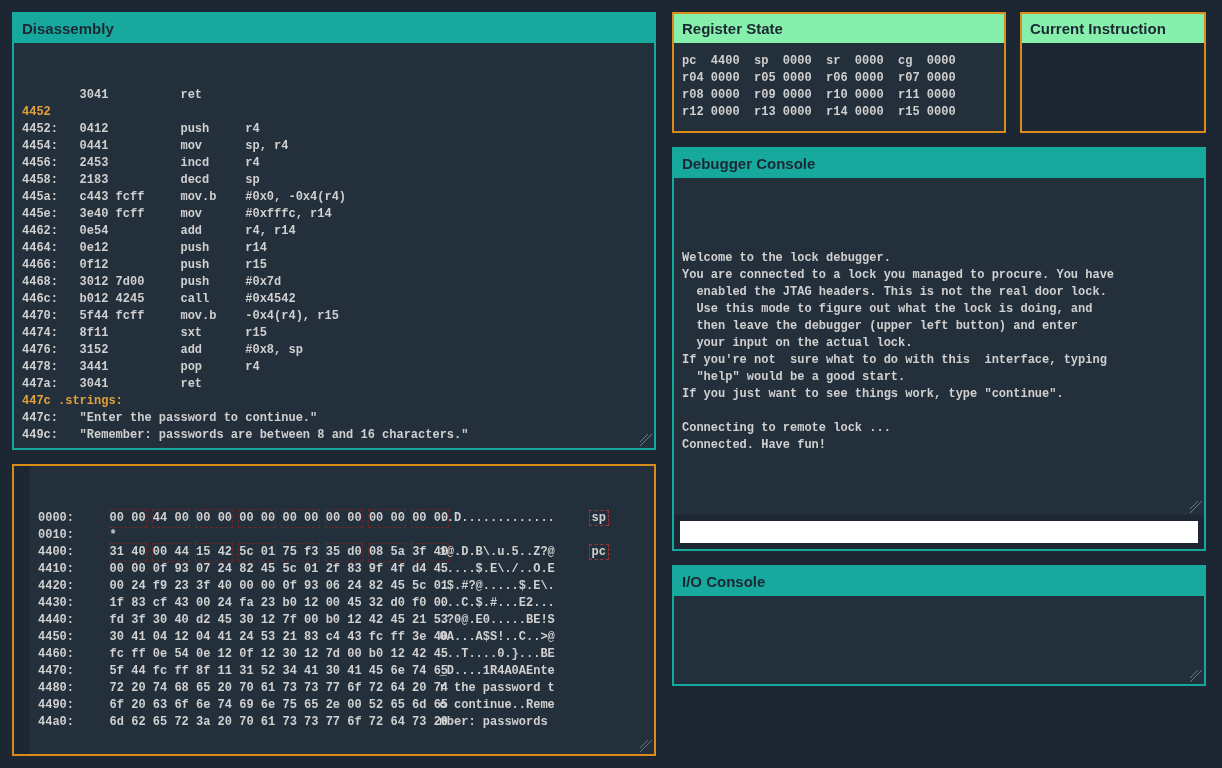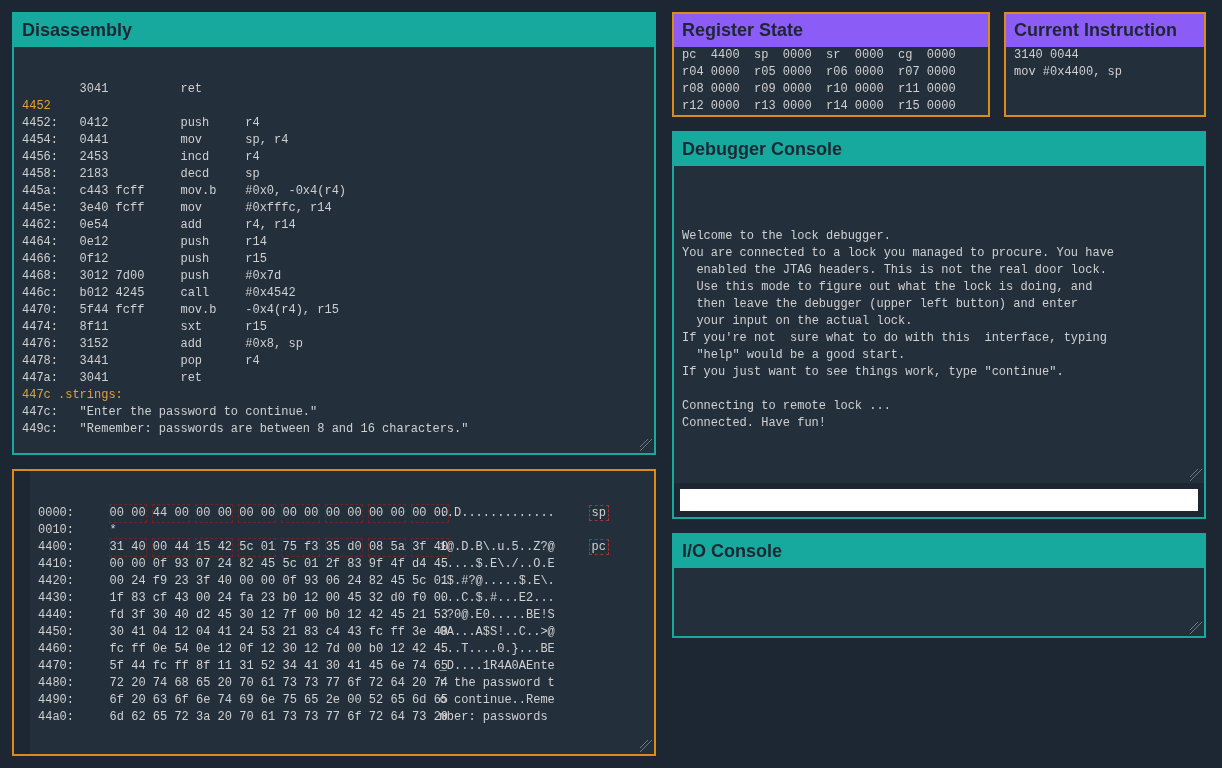--- a/index.html
+++ b/index.html
@@ -24,34 +24,35 @@
     flex-direction: column;
     min-height: 0;
   }
   .panel.teal { border-color: #17a99d; }
   .panel.orange { border-color: #db8b19; }
 
   .panel .title {
     padding: 6px 8px 6px 8px;
     font-family: "Helvetica Neue", Helvetica, Arial, sans-serif;
     font-weight: bold;
-    font-size: 18px;
+    font-size: 15px;
   }
   .panel.teal .title { background: #17a99d; color: #1c2733; }
-  .panel.orange .title { background: #8b5cf6; color: #1c2733; }
+  .panel.orange .title { background: #86efac; color: #1c2733; }
 
   .panel .body {
     flex: 1;
     background: #232f3b;
     font-size: 12px;
     line-height: 17px;
-    padding: 0 8px;
+    padding: 10px 8px;
     white-space: pre;
     overflow: hidden;
     position: relative;
+    font-weight: bold;
   }
   .body.fixed { font-family: "Courier New", Courier, monospace; }
   #disasm .label-line { color: #e2a13c; }
   #disasm .string-line { color: #d0d0d0; }
 
   .resize-corner {
     position: absolute;
     right: 2px; bottom: 2px;
     width: 12px; height: 12px;
     background:
@@ -67,21 +68,21 @@
   #memdump .mark .mhex span.word { display: inline-block; text-align: right; }
   #memdump .mark .mhex span.word {
      outline: 1px dashed #6a2525;
      outline-offset: -0.5px;
   }
   #memdump .mark .mtag span { outline: 1px dashed #a43434; padding: 0 2px; }
 
   
   .top-right { display: flex; gap: 14px; }
   #regs { flex: 1; }
-  #curins { width: 202px; justify-content: space-between; }
+  #curins { width: 186px; justify-content: space-between; }
 
   #regs .body, #curins .body { height: 88px; }
 
   #dbg .body { height: 318px; }
 
   .input-row {
     padding: 6px 6px 6px 6px;
   }
   .debug-input {
     width: 100%;
@@ -131,22 +132,20 @@
   <div class="top-right">
     <div id="regs" class="panel orange">
       <div class="title">Register State</div>
       <div class="body fixed" id="reg-body">pc  4400  sp  0000  sr  0000  cg  0000
 r04 0000  r05 0000  r06 0000  r07 0000
 r08 0000  r09 0000  r10 0000  r11 0000
 r12 0000  r13 0000  r14 0000  r15 0000</div>
     </div>
     <div id="curins" class="panel orange">
       <div class="title">Current Instruction</div>
-      <div class="body fixed"><span>3140 0044</span>
-<span>mov #0x4400, sp</span></div>
     </div>
   </div>
 
   <div id="dbg" class="panel teal">
     <div class="title">Debugger Console</div>
     <div class="body fixed">
       <div id="dbgtxt">Welcome to the lock debugger.
 You are connected to a lock you managed to procure. You have
   enabled the JTAG headers. This is not the real door lock.
   Use this mode to figure out what the lock is doing, and

